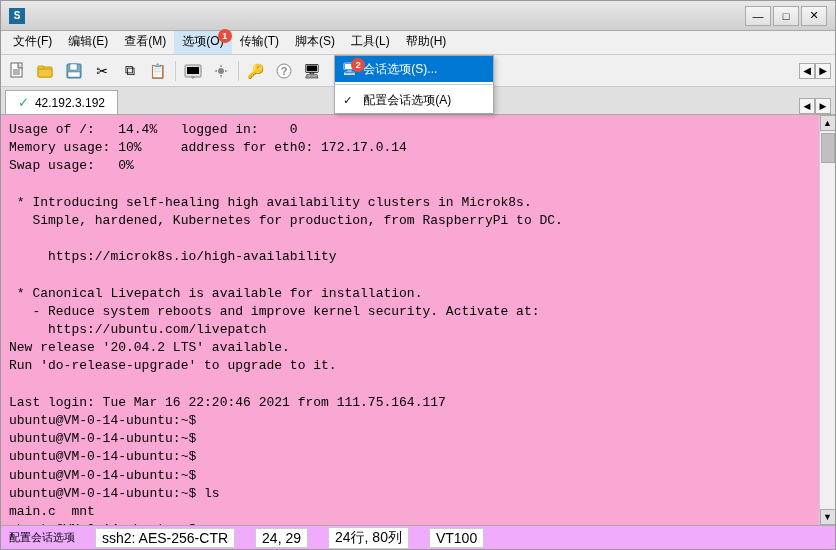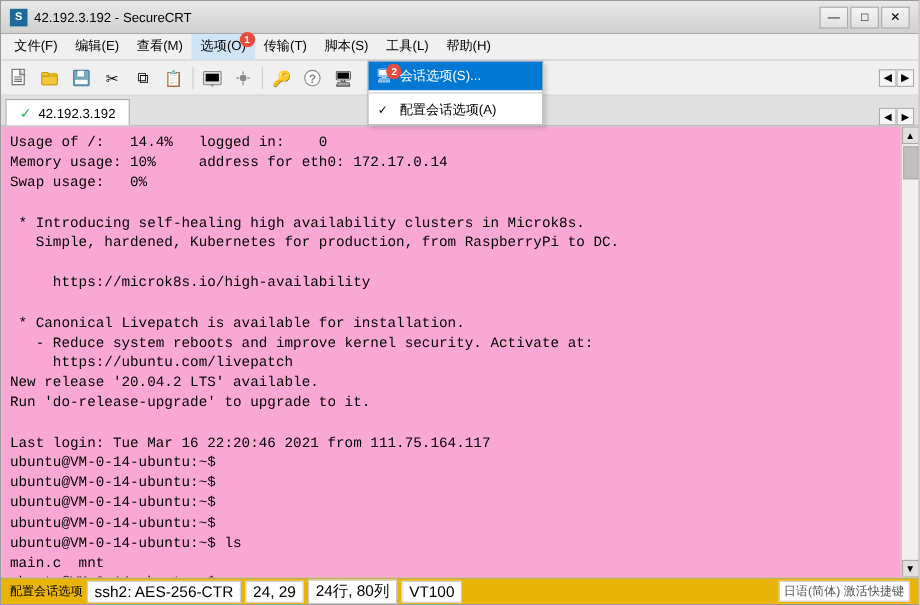--- a/index.html
+++ b/index.html
@@ -285,29 +285,29 @@
       width: 14px;
       height: 30px;
       background: #c0c0c0;
       border: 1px solid #aaa;
       margin: 2px auto;
       cursor: pointer;
     }
 
     
     .status-bar {
-      background: #eab308;
+      background: #f0abfc;
       border-top: 1px solid #aaa;
       display: flex;
       align-items: center;
       height: 24px;
       padding: 0 8px;
       font-size: 11px;
       flex-shrink: 0;
-      gap: 4px;
+      gap: 20px;
     }
     .status-item {
       padding: 1px 6px;
       border: 1px solid #ccc;
       background: white;
       font-size: 14px;
     }
     .status-text {
       font-size: 11px;
       color: #000;
@@ -327,21 +327,20 @@
     }
   </style>
 </head>
 <body>
 
 <div class="window">
 
   <div class="title-bar">
     <div class="title-bar-left">
       <div class="title-icon">S</div>
-      <span class="title-text">42.192.3.192 - SecureCRT</span>
     </div>
     <div class="title-bar-controls">
       <div class="title-btn">—</div>
       <div class="title-btn">□</div>
       <div class="title-btn close">✕</div>
     </div>
   </div>
 
   <div class="menu-bar">
     <div class="menu-item">
@@ -486,18 +485,15 @@
       <div class="scroll-arrow">▼</div>
     </div>
   </div>
 
   <div class="status-bar">
     <span class="status-text">配置会话选项</span>
     <span class="status-item">ssh2: AES-256-CTR</span>
     <span class="status-item">24, 29</span>
     <span class="status-item">24行, 80列</span>
     <span class="status-item">VT100</span>
-    <div class="status-right">
-      <span class="status-right-item">日语(简体) 激活快捷键</span>
-    </div>
   </div>
 
 </div>
 
 </body></html>

